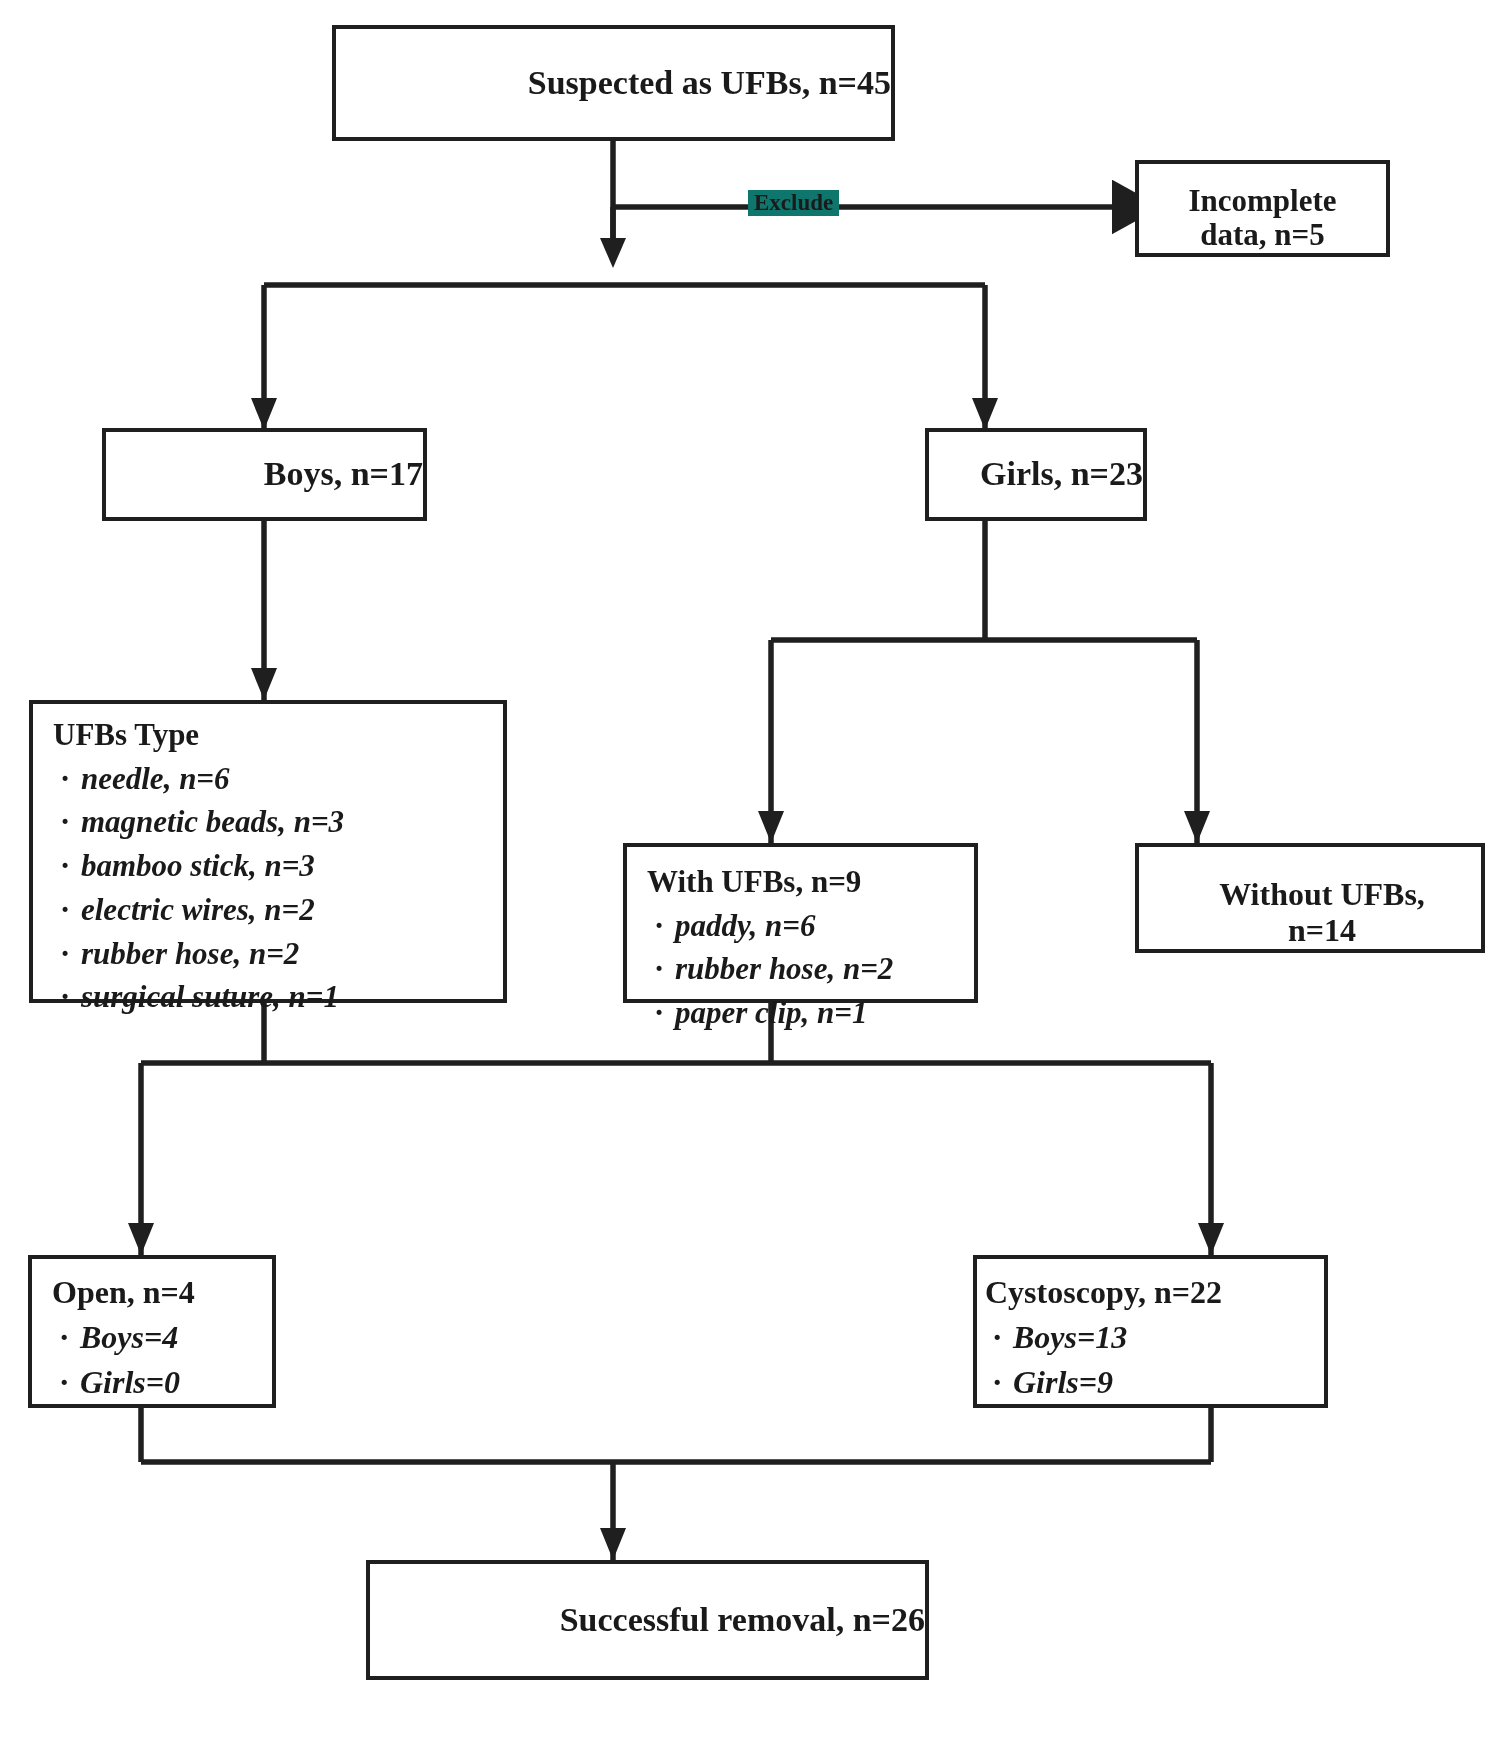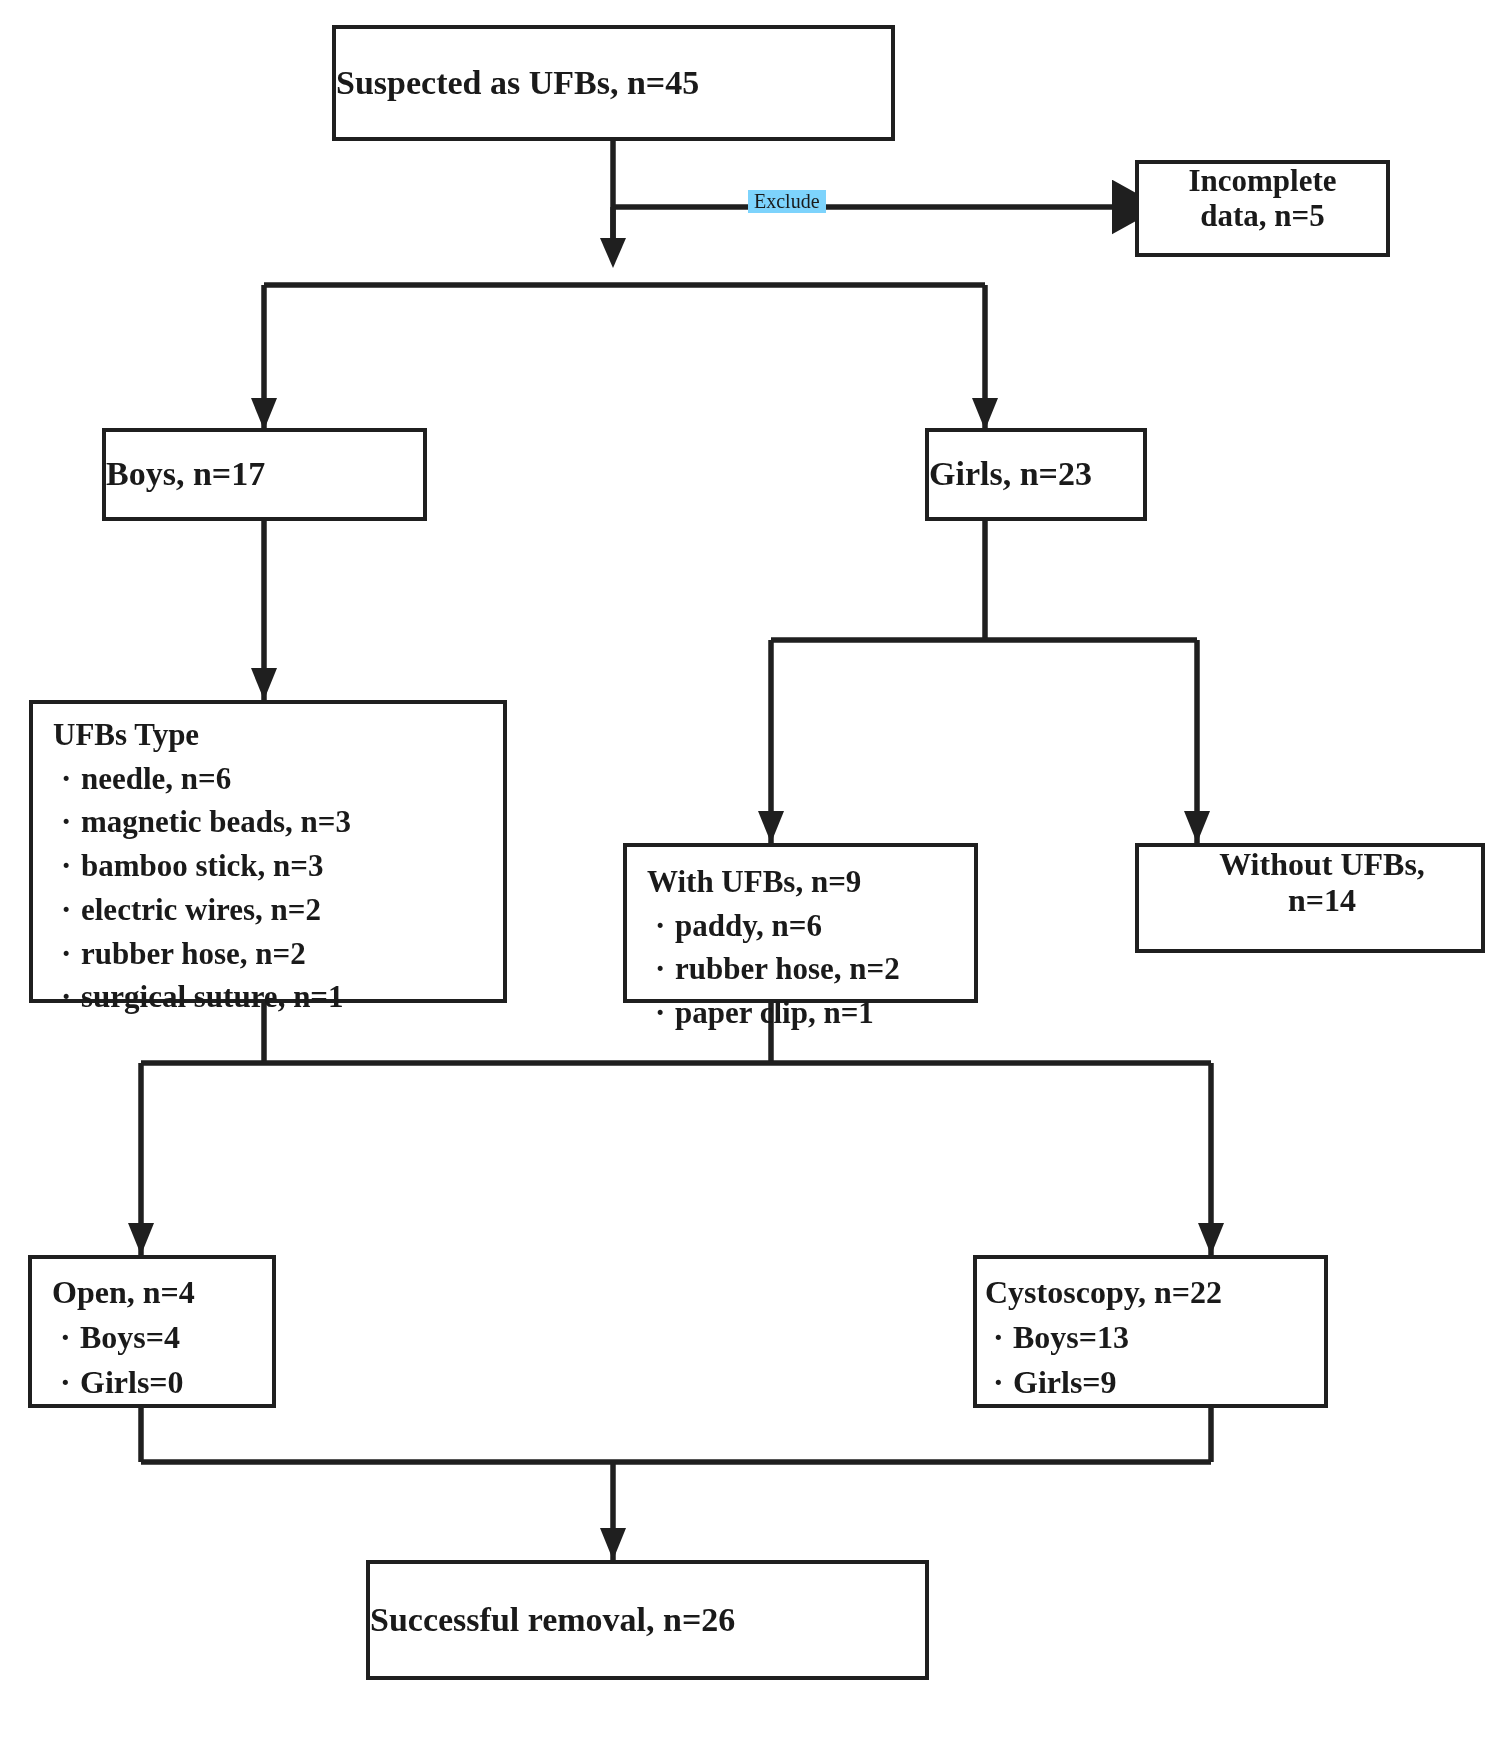--- a/index.html
+++ b/index.html
@@ -2,30 +2,30 @@
 <html><head>
 <meta charset="utf-8">
 <style>
   html,body{margin:0;padding:0;background:#ffffff;}
   body{width:1508px;height:1748px;position:relative;overflow:hidden;
        font-family:"Liberation Serif","DejaVu Serif",serif;color:#1a1a1a;}
   #stage{position:absolute;left:0;top:0;width:1508px;height:1748px;}
   svg#wires{position:absolute;left:0;top:0;width:1508px;height:1748px;}
   .box{position:absolute;background:#ffffff;border:4px solid #1f1f1f;
        box-sizing:border-box;font-weight:bold;line-height:1.12;}
-  .box.ctr{display:flex;align-items:center;justify-content:flex-start;text-align:center;}
+  .box.ctr{display:flex;align-items:center;justify-content:flex-end;text-align:center;}
   .box.lst{padding:14px 10px 10px 20px;margin-left:6px;}
   .t34{font-size:34px;}
   .t32{font-size:32px;}
   .t31{font-size:31px;}
-  .li{white-space:nowrap;margin-top:9px;}
+  .li{white-space:nowrap;margin-top:9px;font-style:italic;}
   .li .bul{display:inline-block;width:20px;}
   .hdr{white-space:nowrap;}
   .indent{padding-left:8px;}
-  .wlabel{position:absolute;background:#7dd3fc;font-weight:normal;font-size:20px;
+  .wlabel{position:absolute;background:#0f766e;font-weight:bold;font-size:23px;
           padding:0 6px;white-space:nowrap;}
 </style>
 </head>
 <body>
 
 <div id="stage">
 
   <svg id="wires" viewBox="0 0 1508 1748">
     <defs>
       <marker id="ah" markerWidth="12" markerHeight="12" refX="1.5" refY="5" orient="auto" markerUnits="strokeWidth">

